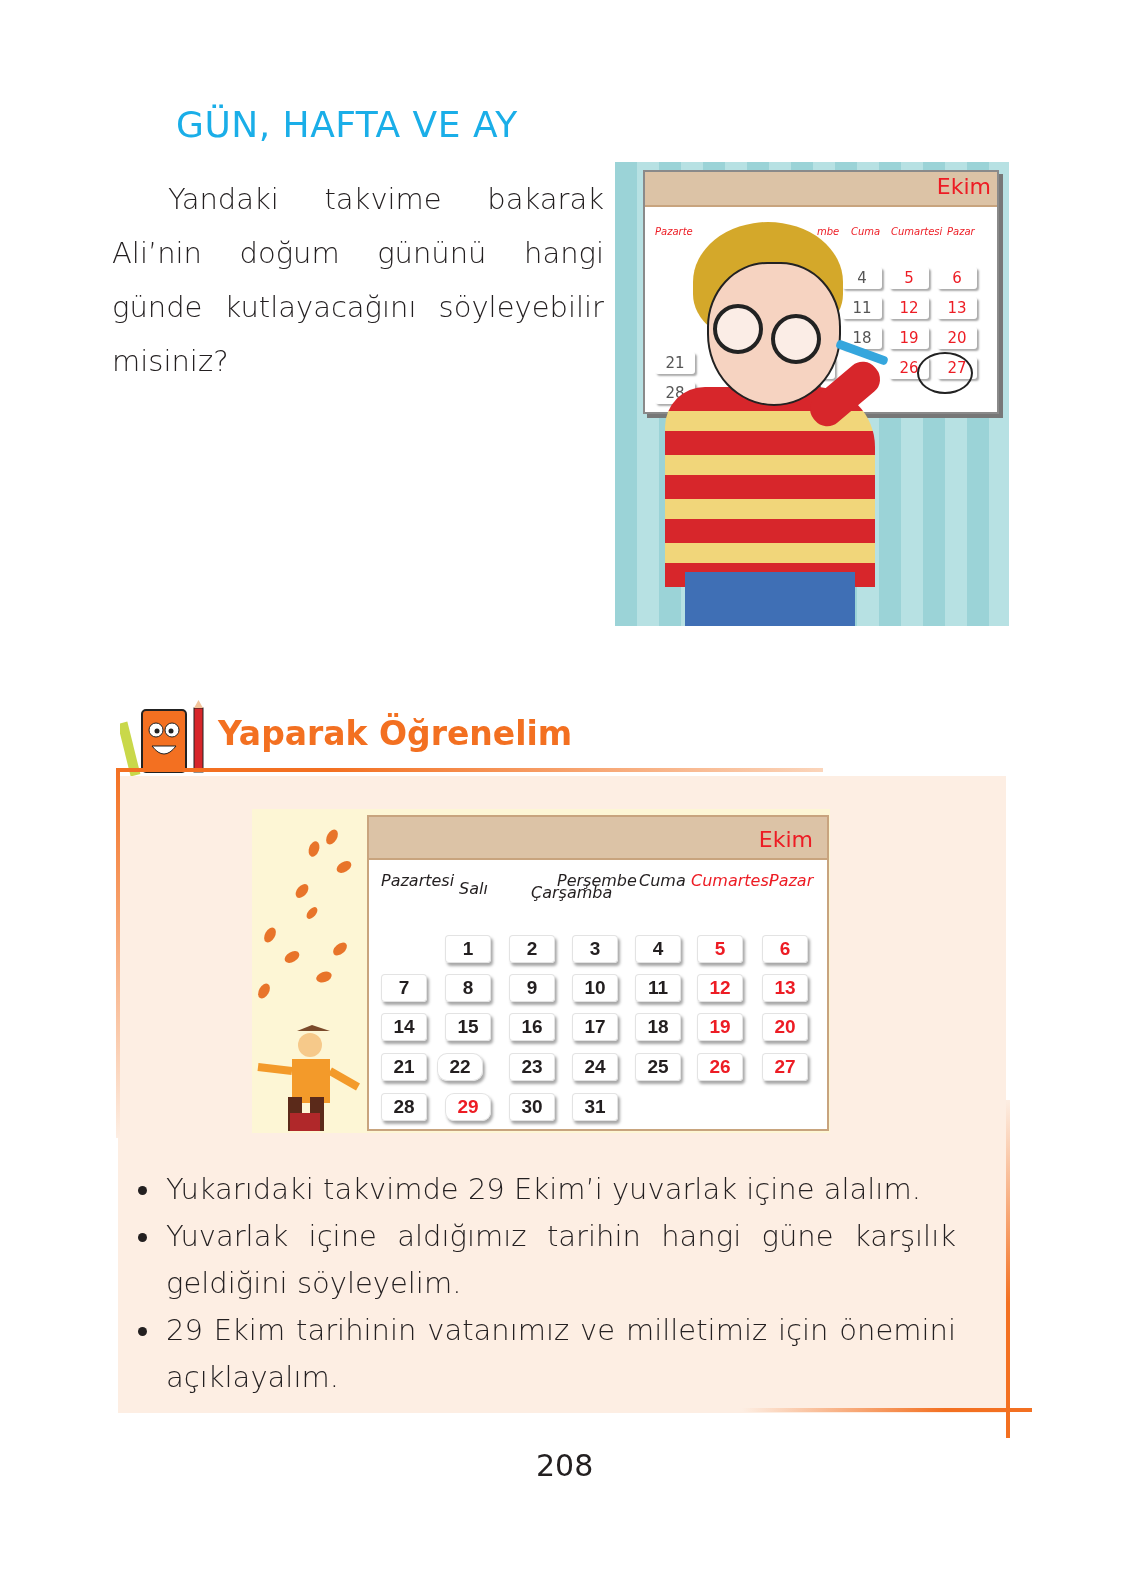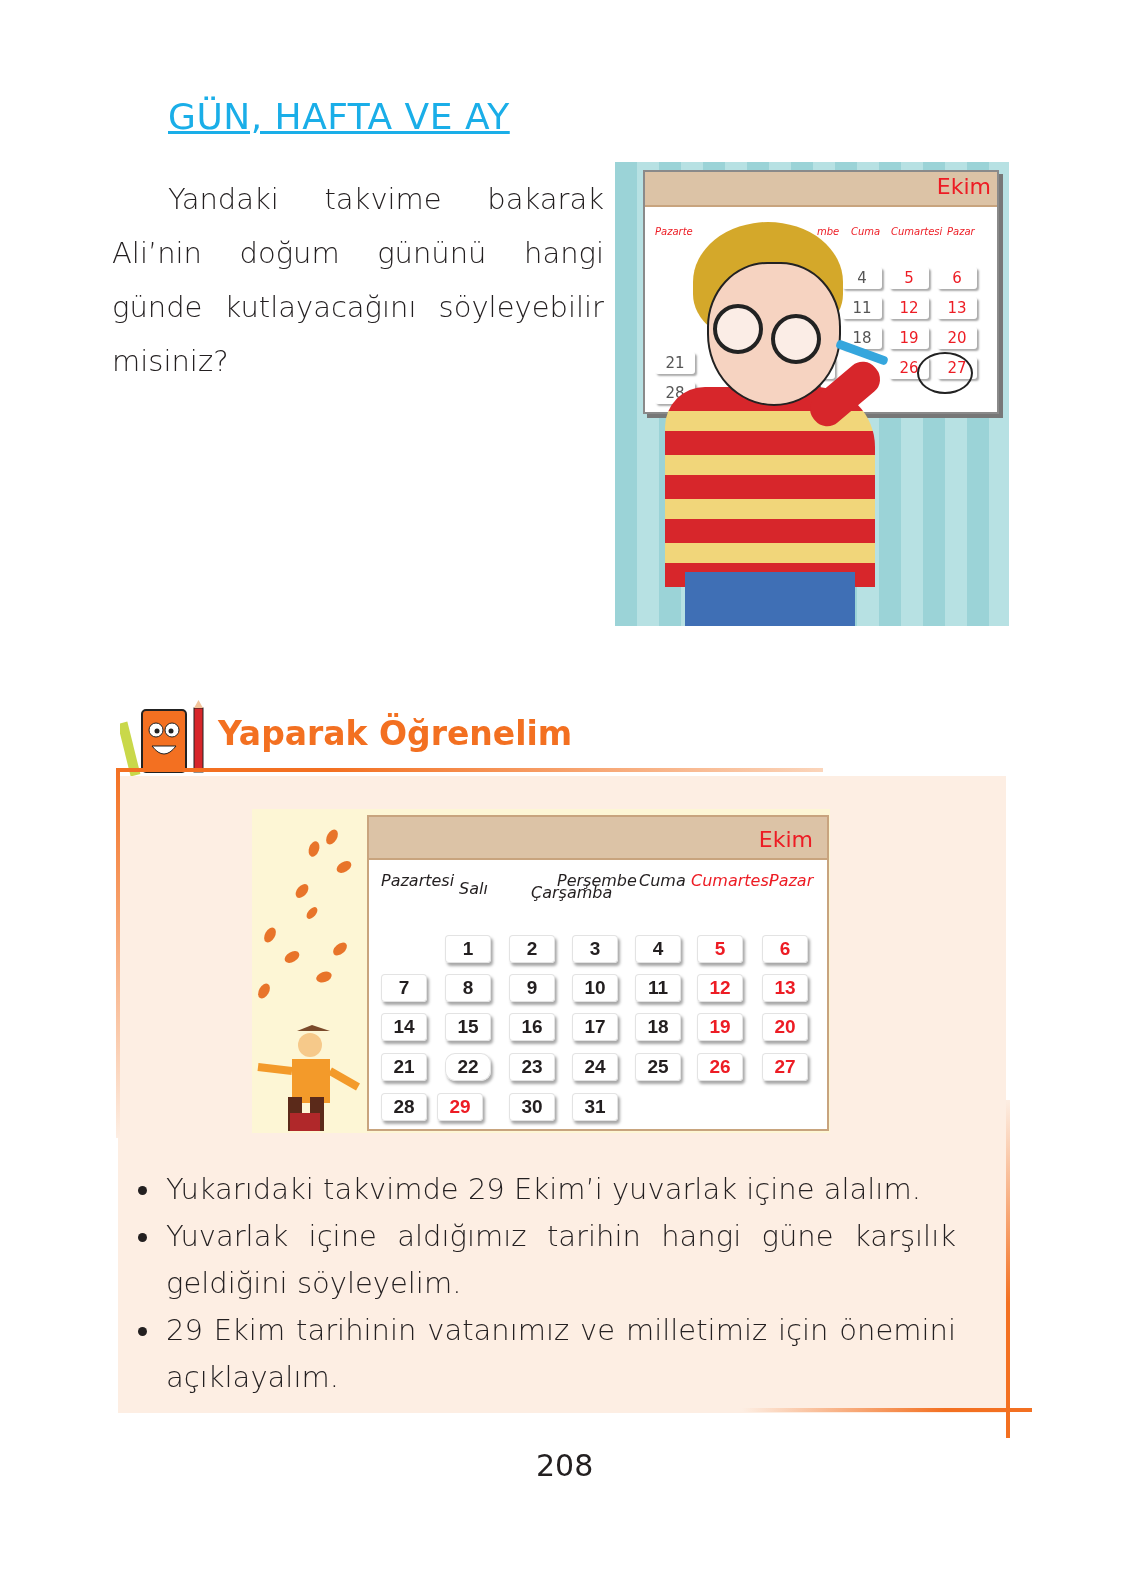--- a/index.html
+++ b/index.html
@@ -1,19 +1,19 @@
 <!DOCTYPE html>
 <html><head>
 <meta charset="utf-8">
 <style>
   html, body { margin:0; padding:0; background:#ffffff; }
   body { width:1134px; height:1588px; position:relative; overflow:hidden;
          font-family:"DejaVu Sans", sans-serif; color:#231f20; }
   .title { position:absolute; left:168px; top:96px; font-size:36px; color:#1aaee8;
-           font-weight:normal; letter-spacing:0.5px; margin:0;text-decoration:underline; }
+           font-weight:normal; letter-spacing:0.5px; margin:8px; }
   .intro { position:absolute; left:112px; top:172px; width:492px; font-size:29px;
            line-height:54px; text-align:justify; font-weight:300; }
   .intro p { margin:0; text-indent:56px; }
   
   .ill { position:absolute; left:615px; top:162px; width:394px; height:464px;
          background:repeating-linear-gradient(90deg,#9bd3d7 0 22px,#b7e1e3 22px 44px);
          overflow:hidden; }
   .ill-cal { position:absolute; left:28px; top:8px; width:352px; height:240px;
              background:#fff; border:2px solid #8a8a8a; box-shadow:4px 4px 0 #777; }
   .ill-cal-head { height:33px; background:#dcc3a6; border-bottom:2px solid #c8a47e; position:relative; }
@@ -193,28 +193,28 @@
         <div class="cell red" style="left: 328px; top: 157px;">12</div>
         <div class="cell red" style="left: 393px; top: 157px;">13</div>
         <div class="cell" style="left: 12px; top: 196px;">14</div>
         <div class="cell" style="left: 76px; top: 196px;">15</div>
         <div class="cell" style="left: 140px; top: 196px;">16</div>
         <div class="cell" style="left: 203px; top: 196px;">17</div>
         <div class="cell" style="left: 266px; top: 196px;">18</div>
         <div class="cell red" style="left: 328px; top: 196px;">19</div>
         <div class="cell red" style="left: 393px; top: 196px;">20</div>
         <div class="cell" style="left: 12px; top: 236px;">21</div>
-        <div class="cell" style="left: 76px; top: 236px; border-radius: 10px;">22</div>
+        <div class="cell" style="left: 68px; top: 236px; border-radius: 10px;">22</div>
         <div class="cell" style="left: 140px; top: 236px;">23</div>
         <div class="cell" style="left: 203px; top: 236px;">24</div>
         <div class="cell" style="left: 266px; top: 236px;">25</div>
         <div class="cell red" style="left: 328px; top: 236px;">26</div>
         <div class="cell red" style="left: 393px; top: 236px;">27</div>
         <div class="cell" style="left: 12px; top: 276px;">28</div>
-        <div class="cell red" style="left: 68px; top: 276px;">29</div>
+        <div class="cell red" style="left: 76px; top: 276px; border-radius: 9px;">29</div>
         <div class="cell" style="left: 140px; top: 276px;">30</div>
         <div class="cell" style="left: 203px; top: 276px;">31</div>
       </div>
   </div>
 </div>
 
 <ul class="bullets">
   <li>Yukarıdaki takvimde 29 Ekim’i yuvarlak içine alalım.</li>
   <li>Yuvarlak içine aldığımız tarihin hangi güne karşılık geldiğini söyleyelim.</li>
   <li>29 Ekim tarihinin vatanımız ve milletimiz için önemini açıklayalım.</li>

